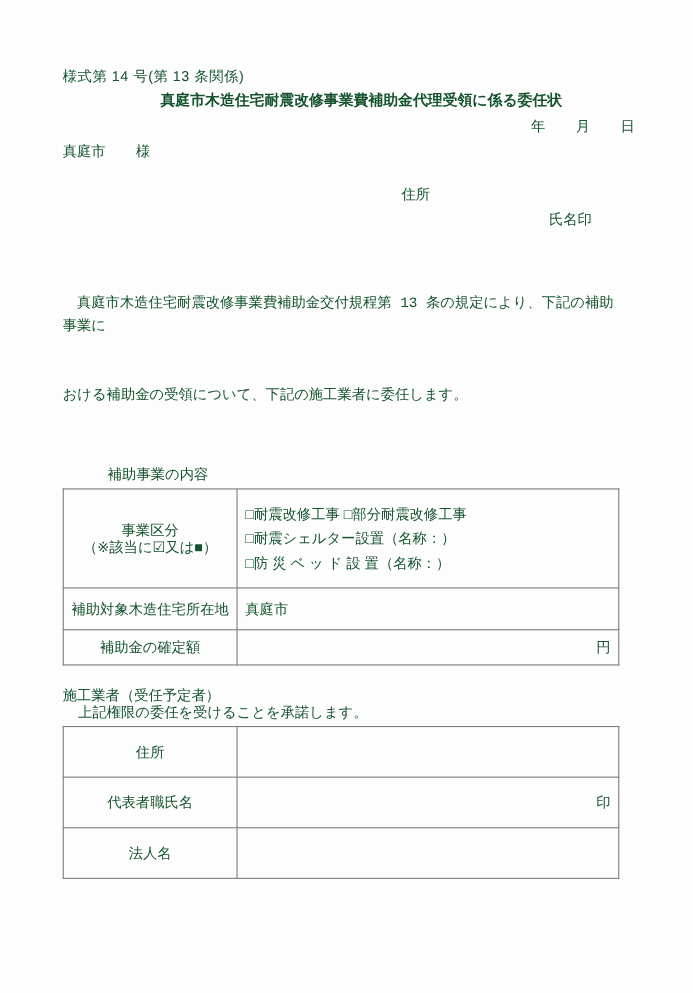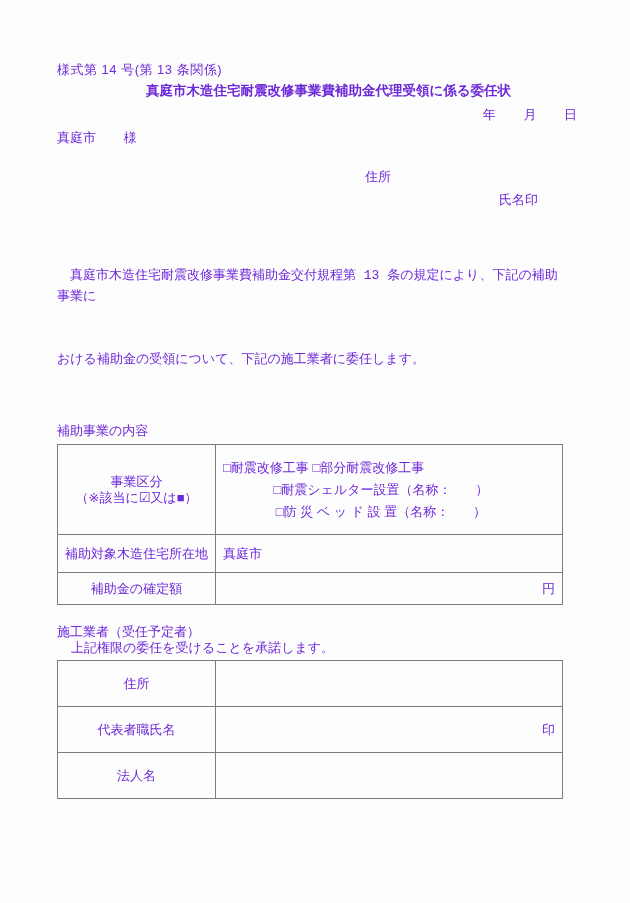--- a/index.html
+++ b/index.html
@@ -2,21 +2,21 @@
 <html><head>
 <meta charset="utf-8">
 <style>
   html, body { margin: 0; padding: 0; background: #ffffff; }
   .page {
     position: relative;
     width: 630px;
     height: 903px;
     box-sizing: border-box;
     background: #fdfdfd;
-    color: #6d28d9;
+    color: #14532d;
     font-family: "Liberation Sans", "DejaVu Sans", sans-serif;
     font-size: 13px;
     line-height: 16px;
     padding: 0 60px 0 57px;
     overflow: hidden;
   }
   .form-number { margin-top: 62px; letter-spacing: 0.5px; }
   .doc-title {
     margin-top: 5px;
     text-align: center;
@@ -24,36 +24,36 @@
     font-weight: bold;
     font-size: 13.5px;
   }
   .date-line { margin-top: 8px; text-align: right; margin-right: -7px; }
   .date-line span { display: inline-block; margin-left: 24px; }
   .addressee-line { margin-top: 7px; }
   .addressee-line .honorific { margin-left: 24px; }
   .applicant-block { margin-top: 19px; margin-left: 308px; line-height: 23px; }
   .applicant-name-row { display: flex; justify-content: flex-end; padding-right: 32px; }
   .body-paragraph { margin-top: 12px; line-height: 21px; white-space: pre-wrap; font-family: Liberation Mono, monospace; }
-  .section-heading { margin-top: 5px; }
+  .section-heading { margin-top: 5px; margin-left: 41px; }
   .project-heading { margin-top: 11px; }
 
   table { border-collapse: collapse; width: 506px; table-layout: fixed; margin-top: 5px; }
   td { border: 1px solid #7d7d7d; font-size: 13px; }
   td.label-cell { width: 155px; text-align: center; vertical-align: middle; padding: 1px; }
   td.value-cell { vertical-align: middle; padding: 2px 7px; }
 
   .t1-row1 { height: 90px; }
   .t1-row2 { height: 38px; }
   .t1-row3 { height: 32px; }
   .t1-row4 { height: 32px; }
 
   .option-lines { line-height: 22px; }
   .opt-gap { display: inline-block; }
-  .opt-flex { display: flex; justify-content: center; padding-right: 16px; gap: 24px; }
+  .opt-flex { display: flex; justify-content: flex-start; padding-right: 16px; }
 
   .centered-date { text-align: center; }
   .centered-date span { display: inline-block; margin: 0 26px; }
   .unit-right { text-align: right; padding-right: 6px; }
 
   .contractor-heading { margin-top: 19px; line-height: 15px; }
   .consent-line { margin-left: 14px; line-height: 15px; margin-top: 1px; }
   .t2-row { height: 46px; }
   .seal-right { text-align: right; padding-right: 40px; }
 </style>

